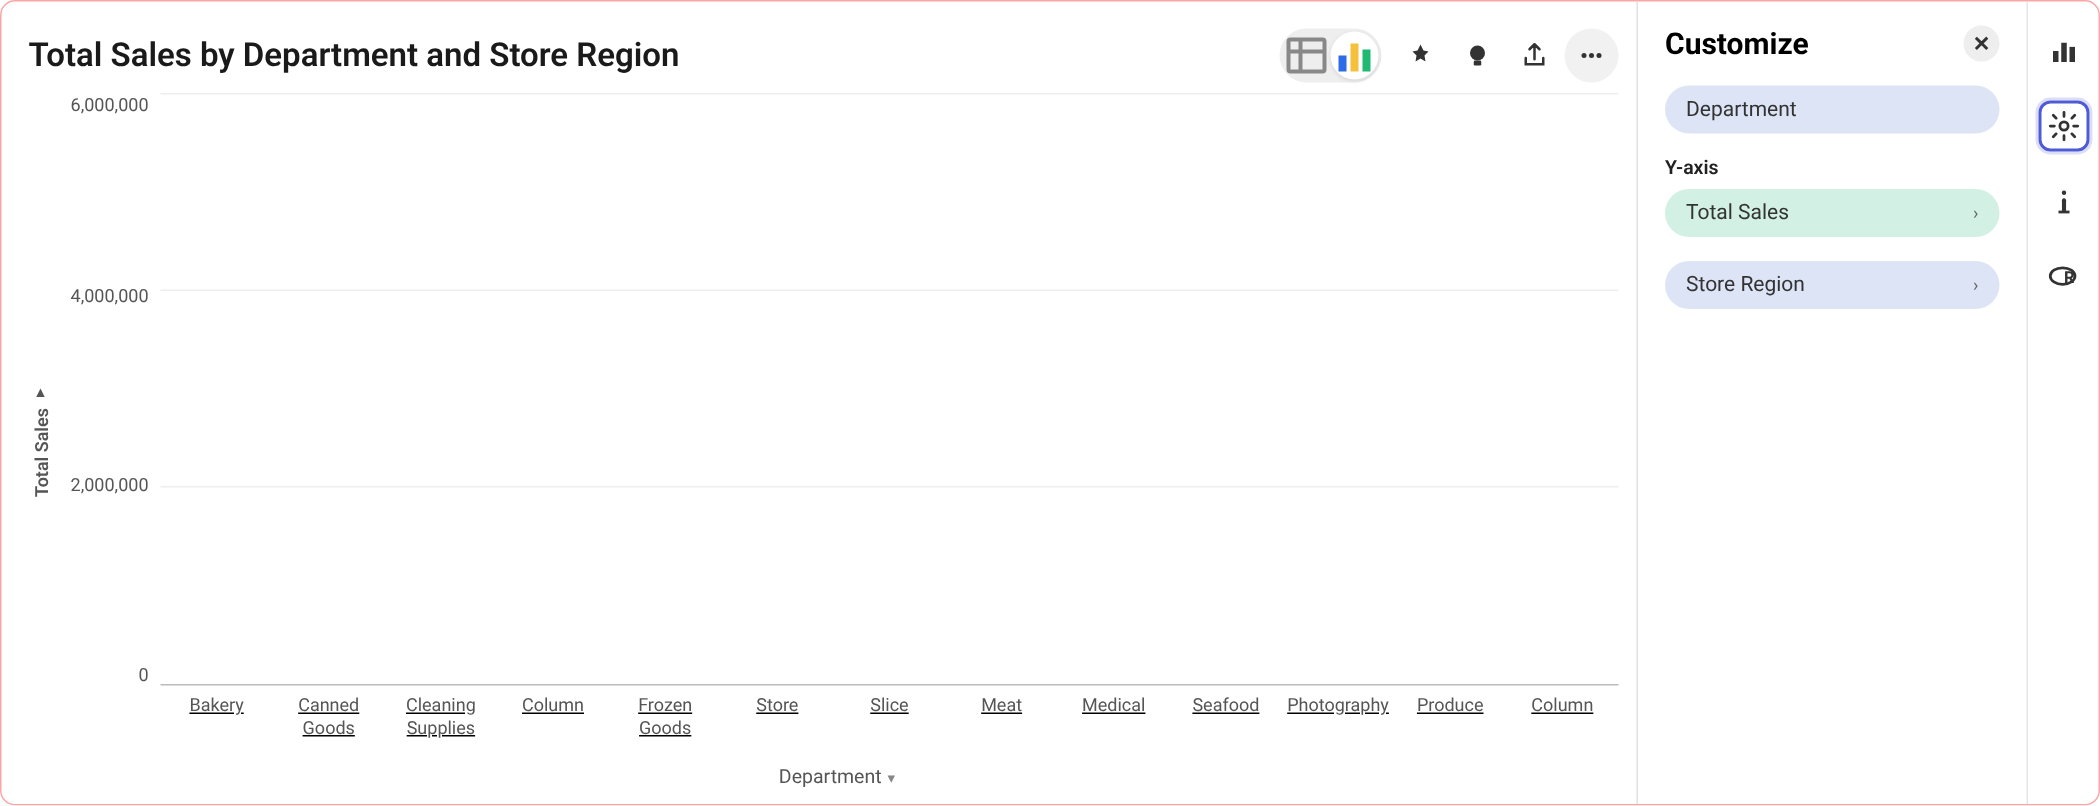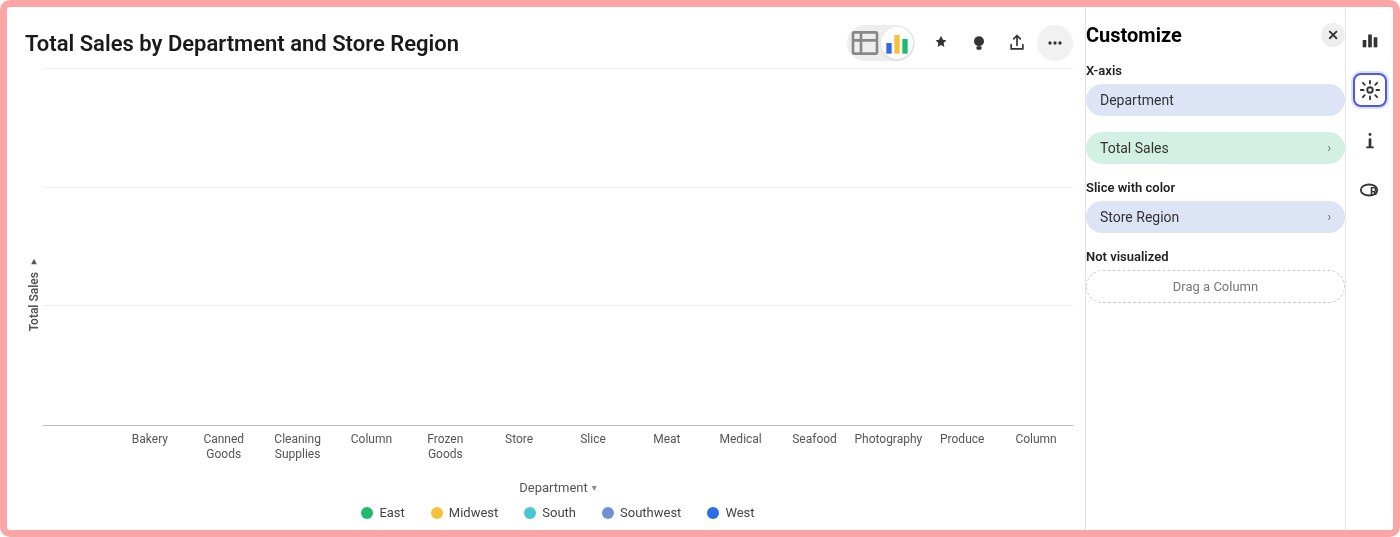--- a/index.html
+++ b/index.html
@@ -1,17 +1,17 @@
 <!DOCTYPE html>
 <html><head>
 <meta charset="utf-8">
 <style>
   * { box-sizing: border-box; margin: 0; padding: 0; font-family: -apple-system, BlinkMacSystemFont, "Segoe UI", Roboto, Helvetica, Arial, sans-serif; }
   body { background: #fff; width: 1400px; height: 537px; overflow: hidden; }
-  .app { display: flex; height: 537px; border: 7px solid #fca5a5; border-radius: 10px; overflow: hidden; }
+  .app { display: flex; height: 537px; border: 1px solid #fca5a5; border-radius: 10px; overflow: hidden; }
   .main { flex: 1; display: flex; flex-direction: column; padding: 18px 12px 10px 18px; position: relative; }
   .header { display: flex; justify-content: space-between; align-items: center; margin-bottom: 8px; }
   .title { font-size: 22px; font-weight: 600; color: #1a1a1a; }
   .toolbar { display: flex; align-items: center; gap: 2px; }
   .tbtn { width: 36px; height: 36px; border-radius: 50%; display: flex; align-items: center; justify-content: center; cursor: pointer; background: #f1f1f1; }
   .tbtn.plain { background: transparent; }
   .tbtn svg { width: 20px; height: 20px; }
   .viewtoggle { display: flex; align-items: center; background: #eee; border-radius: 18px; padding: 2px; margin-right: 6px; }
   .viewtoggle .opt { width: 32px; height: 32px; border-radius: 16px; display: flex; align-items: center; justify-content: center; cursor: pointer; }
   .viewtoggle .opt.active { background: #fff; box-shadow: 0 1px 3px rgba(0,0,0,.1); }
@@ -20,28 +20,28 @@
   .yaxis-label { writing-mode: vertical-rl; transform: rotate(180deg); font-size: 12px; color: #555; font-weight: 600; align-self: center; padding: 0 2px; display: flex; align-items: center; gap: 4px;}
   .chart-inner { flex: 1; display: flex; flex-direction: column; }
   .plot-row { flex: 1; display: flex; }
   .yticks { width: 70px; display: flex; flex-direction: column; justify-content: space-between; align-items: flex-end; padding-right: 8px; font-size: 12px; color: #555; }
   .plot { flex: 1; position: relative; border-bottom: 1px solid #bbb; }
   .gridline { position: absolute; left: 0; right: 0; height: 1px; background: #eee; }
   .bars { position: absolute; inset: 0; display: flex; align-items: flex-end; justify-content: space-around; }
   .bar-col { flex: 1; display: flex; justify-content: center; align-items: flex-end; }
   .stack { width: 46px; display: flex; flex-direction: column-reverse; }
   .seg { width: 100%; }
-  .xlabels { display: flex; margin-left: 70px; }
+  .xlabels { display: flex; margin-left: 70px; text-decoration: underline; }
   .xlabel { flex: 1; text-align: center; font-size: 12px; color: #555; padding-top: 6px; line-height: 1.25; }
   .xaxis-title { text-align: center; font-size: 13px; color: #555; margin-top: 18px; display:flex; align-items:center; justify-content:center; gap:4px;}
   .legend { display: flex; justify-content: center; gap: 26px; margin-top: 10px; font-size: 13px; color: #444; }
   .legend-item { display: flex; align-items: center; gap: 6px; }
   .swatch { width: 12px; height: 12px; border-radius: 50%; }
 
-  .sidepanel { width: 260px; border-left: 1px solid #e2e2e2; padding: 16px 0; display: flex; flex-direction: column; gap: 16px; overflow:hidden;}
+  .sidepanel { width: 260px; border-left: 1px solid #e2e2e2; padding: 16px 18px; display: flex; flex-direction: column; gap: 16px; overflow:hidden;}
   .sidepanel h2 { font-size: 20px; font-weight: 700; display: flex; justify-content: space-between; align-items: center; }
   .closebtn { width:24px;height:24px;border-radius:50%;background:#eee;display:flex;align-items:center;justify-content:center;font-size:14px;cursor:pointer;color:#333;}
   .fieldlabel { font-size: 13px; font-weight: 600; color: #222; margin-bottom: 6px; }
   .pill { border-radius: 18px; padding: 8px 14px; font-size: 14px; display: flex; justify-content: space-between; align-items: center; cursor: pointer; }
   .pill.blue { background: #dde4f6; color: #333; }
   .pill.green { background: #d3f0e4; color: #333; }
   .chev { font-size: 12px; color: #666; }
   .dropzone { border: 1px dashed #ccc; border-radius: 18px; padding: 8px; text-align: center; font-size: 13px; color: #777; }
   .link { color: #2563eb; font-size: 14px; cursor: pointer; }
 
@@ -100,20 +100,26 @@
       </div>
     </div>
 
     <div class="chart-wrap">
       <div class="yaxis-label">
         <span>Total Sales</span>
         <span style="font-size:10px;">▾</span>
       </div>
       <div class="chart-inner">
         <div class="plot-row">
+          <div class="yticks" id="yticks">
+              <div>6,000,000</div>
+              <div>4,000,000</div>
+              <div>2,000,000</div>
+              <div>0</div>
+            </div>
           <div class="plot" id="plot">
               <div class="gridline" style="bottom: 33.3333%;"></div>
               <div class="gridline" style="bottom: 66.6667%;"></div>
               <div class="gridline" style="bottom: 100%;"></div>
               <div class="bars">
                 <div class="bar-col">
                   <div class="stack" style="height: 70%;">
                     <div class="seg" style="height: 27.381%; background: rgb(46, 107, 230);"></div>
                     <div class="seg" style="height: 15.4762%; background: rgb(112, 144, 217);"></div>
                     <div class="seg" style="height: 16.6667%; background: rgb(72, 199, 209);"></div>
@@ -244,75 +250,48 @@
             <div class="xlabel">Medical</div>
             <div class="xlabel">Seafood</div>
             <div class="xlabel">Photography</div>
             <div class="xlabel">Produce</div>
             <div class="xlabel">Column</div>
           </div>
         <div class="xaxis-title">
           <span>Department</span>
           <span style="font-size:10px;color:#888;">▾</span>
         </div>
-        <div class="legend" id="legend">
-            <div class="legend-item">
-              <span class="swatch" style="background: rgb(31, 185, 113);"></span>
-              <span>East</span>
-            </div>
-            <div class="legend-item">
-              <span class="swatch" style="background: rgb(245, 193, 61);"></span>
-              <span>Midwest</span>
-            </div>
-            <div class="legend-item">
-              <span class="swatch" style="background: rgb(72, 199, 209);"></span>
-              <span>South</span>
-            </div>
-            <div class="legend-item">
-              <span class="swatch" style="background: rgb(112, 144, 217);"></span>
-              <span>Southwest</span>
-            </div>
-            <div class="legend-item">
-              <span class="swatch" style="background: rgb(46, 107, 230);"></span>
-              <span>West</span>
-            </div>
-          </div>
       </div>
     </div>
   </div>
 
   <div class="sidepanel">
     <h2>
       <span>Customize</span>
       <span class="closebtn">
         <span>✕</span>
       </span>
     </h2>
     <div>
-      <div class="fieldlabel">X-axis</div>
       <div class="pill blue">
         <span>Department</span>
       </div>
     </div>
     <div>
+      <div class="fieldlabel">Y-axis</div>
       <div class="pill green">
         <span>Total Sales</span>
         <span class="chev">›</span>
       </div>
     </div>
     <div>
-      <div class="fieldlabel">Slice with color</div>
       <div class="pill blue">
         <span>Store Region</span>
         <span class="chev">›</span>
       </div>
-    </div>
-    <div>
-      <div class="fieldlabel">Not visualized</div>
-      <div class="dropzone">Drag a Column</div>
     </div>
   </div>
 
   <div class="rightrail">
     <div class="railbtn">
       <svg viewBox="0 0 24 24">
           <rect x="4" y="12" width="4" height="8" fill="#333"></rect>
           <rect x="10" y="6" width="4" height="14" fill="#333"></rect>
           <rect x="16" y="9" width="4" height="11" fill="#333"></rect>
         </svg>

